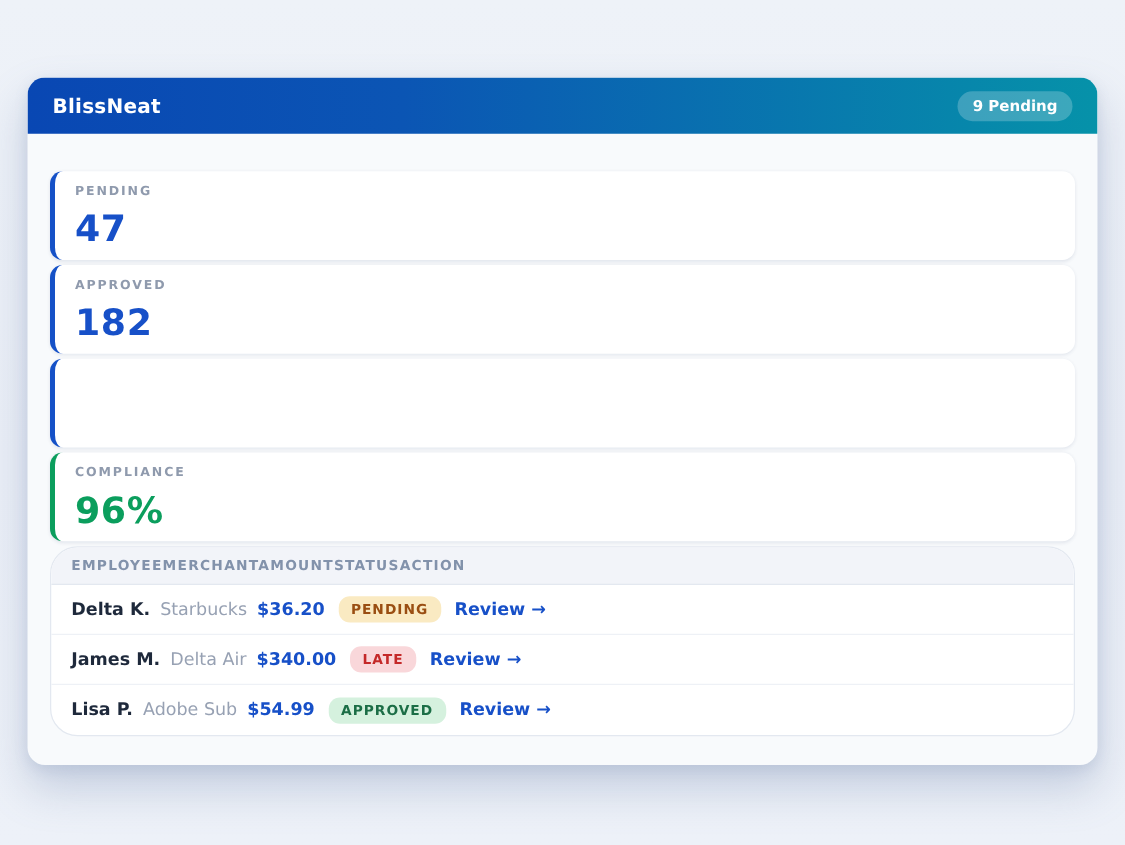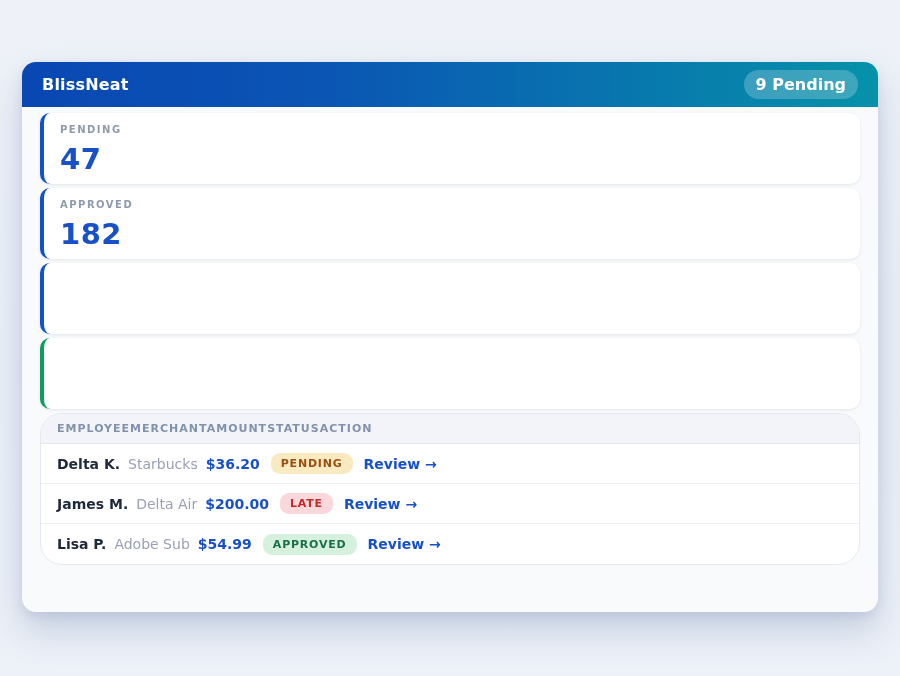--- a/index.html
+++ b/index.html
@@ -27,27 +27,27 @@
   }
   .app-title {
     color: #ffffff;
     font-size: 16px;
     font-weight: bold;
     letter-spacing: 0.2px;
   }
   .header-badge {
     background: rgba(255, 255, 255, 0.22);
     color: #ffffff;
-    font-size: 16px;
+    font-size: 12px;
     font-weight: bold;
     padding: 5px 12px;
     border-radius: 999px;
     white-space: nowrap;
   }
-  .app-body { padding: 6px 18px 18px 18px; }
+  .app-body { padding: 30px 18px 18px 18px; }
   .stat-card {
     background: #ffffff;
     height: 71px;
     border-radius: 10px;
     border-left: 4px solid #1551c7;
     box-shadow: 0 1px 3px rgba(30, 50, 95, 0.10);
     padding: 11px 16px 10px 16px;
     margin-bottom: 4px;
   }
   .stat-card:last-of-type { margin-bottom: 19px; }
@@ -129,37 +129,39 @@
 
     <div class="stat-card" style="border-left-color:#1551c7">
       <span class="stat-label">APPROVED</span>
       <span class="stat-value" style="color:#1750c8">182</span>
     </div>
 
     <div class="stat-card" style="border-left-color:#1551c7">
     </div>
 
     <div class="stat-card" style="border-left-color:#0b9e5d">
+      <span class="stat-label">COMPLIANCE</span>
+      <span class="stat-value" style="color:#0b9e5d">96%</span>
     </div>
 
     <div class="table-card">
       <div class="table-head"><span>EMPLOYEE</span><span>MERCHANT</span><span>AMOUNT</span><span>STATUS</span><span>ACTION</span></div>
 
       <div class="table-row">
         <span class="cell-employee">Delta K.</span>
         <span class="cell-merchant">Starbucks</span>
         <span class="cell-amount">$36.20</span>
         <span class="status-badge" style="background:#faeac2;color:#9a4e12">PENDING</span>
         <a class="cell-action">Review →</a>
       </div>
 
       <div class="table-row">
         <span class="cell-employee">James M.</span>
         <span class="cell-merchant">Delta Air</span>
-        <span class="cell-amount">$200.00</span>
+        <span class="cell-amount">$340.00</span>
         <span class="status-badge" style="background:#f9d7da;color:#c42929">LATE</span>
         <a class="cell-action">Review →</a>
       </div>
 
       <div class="table-row">
         <span class="cell-employee">Lisa P.</span>
         <span class="cell-merchant">Adobe Sub</span>
         <span class="cell-amount">$54.99</span>
         <span class="status-badge" style="background:#d5f1de;color:#1b6e46">APPROVED</span>
         <a class="cell-action">Review →</a>

